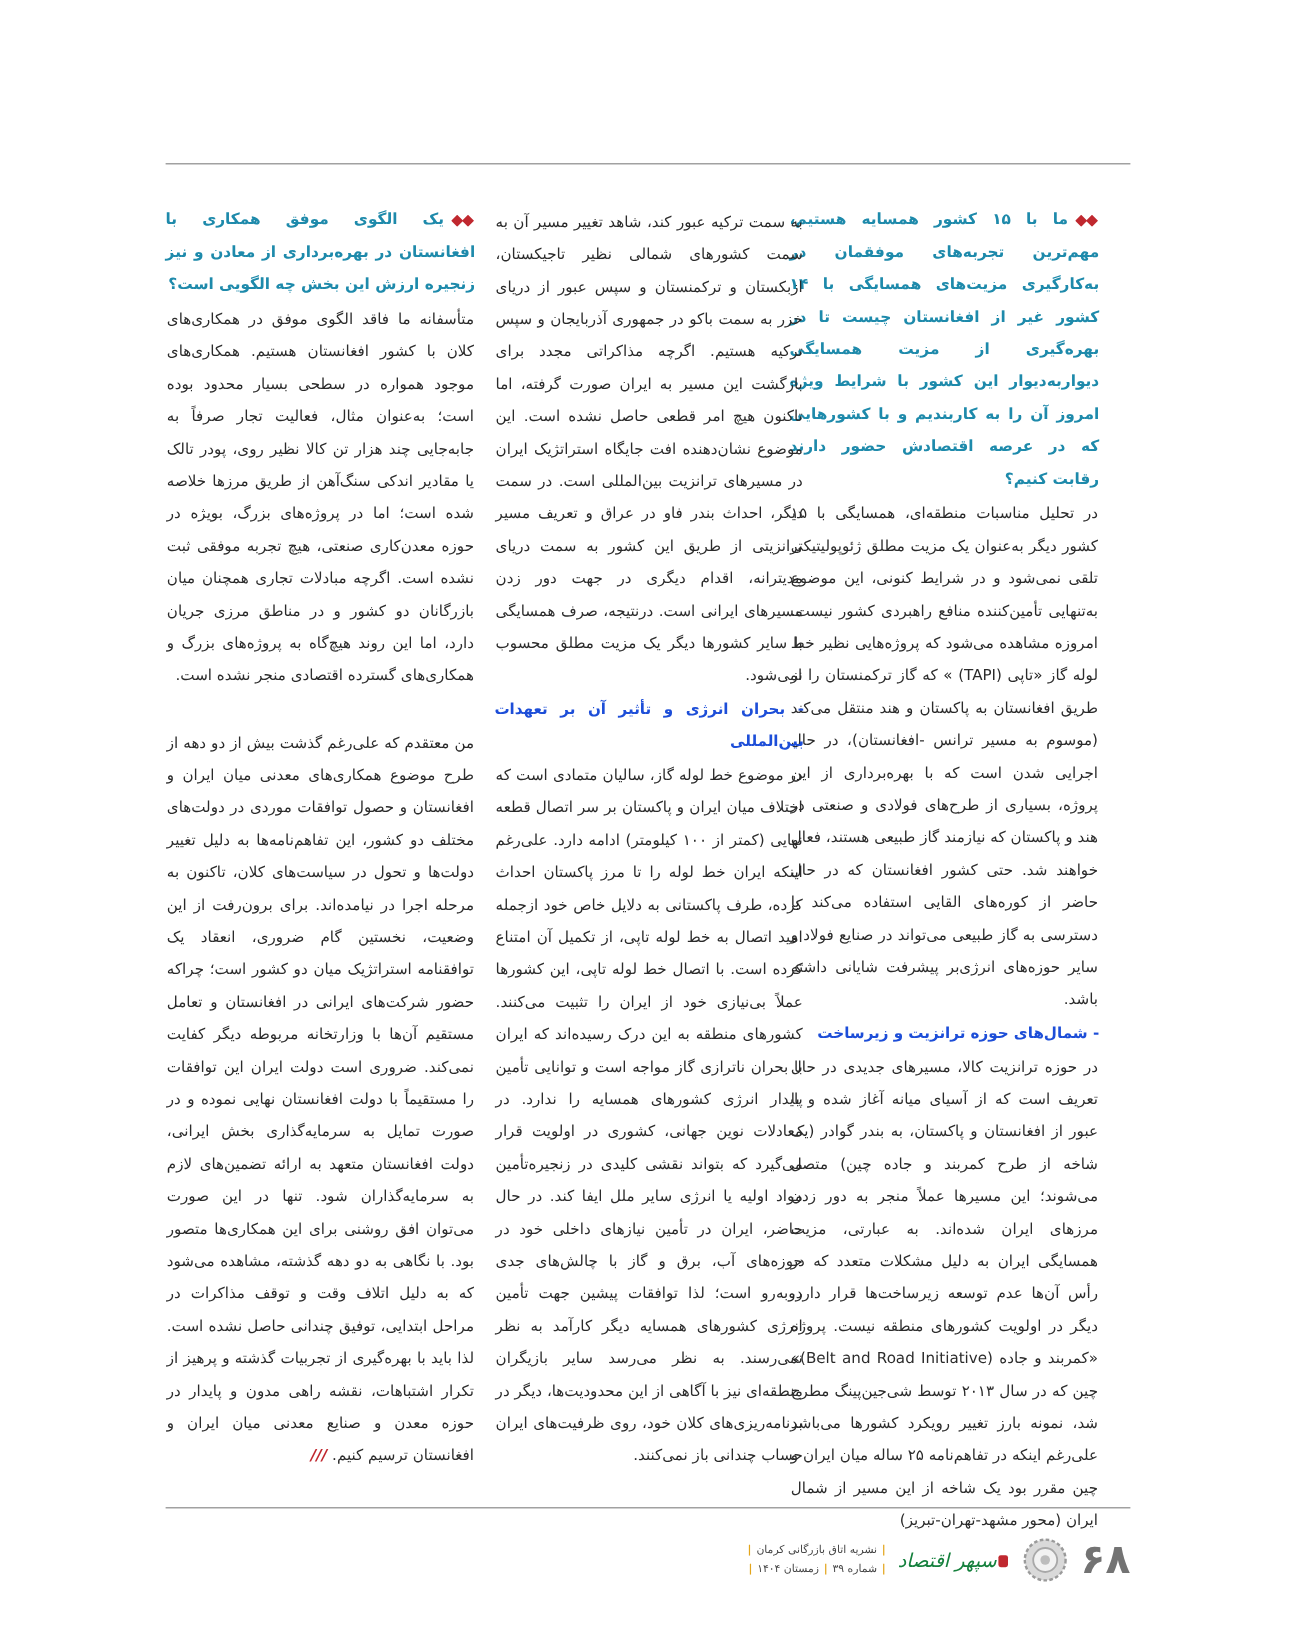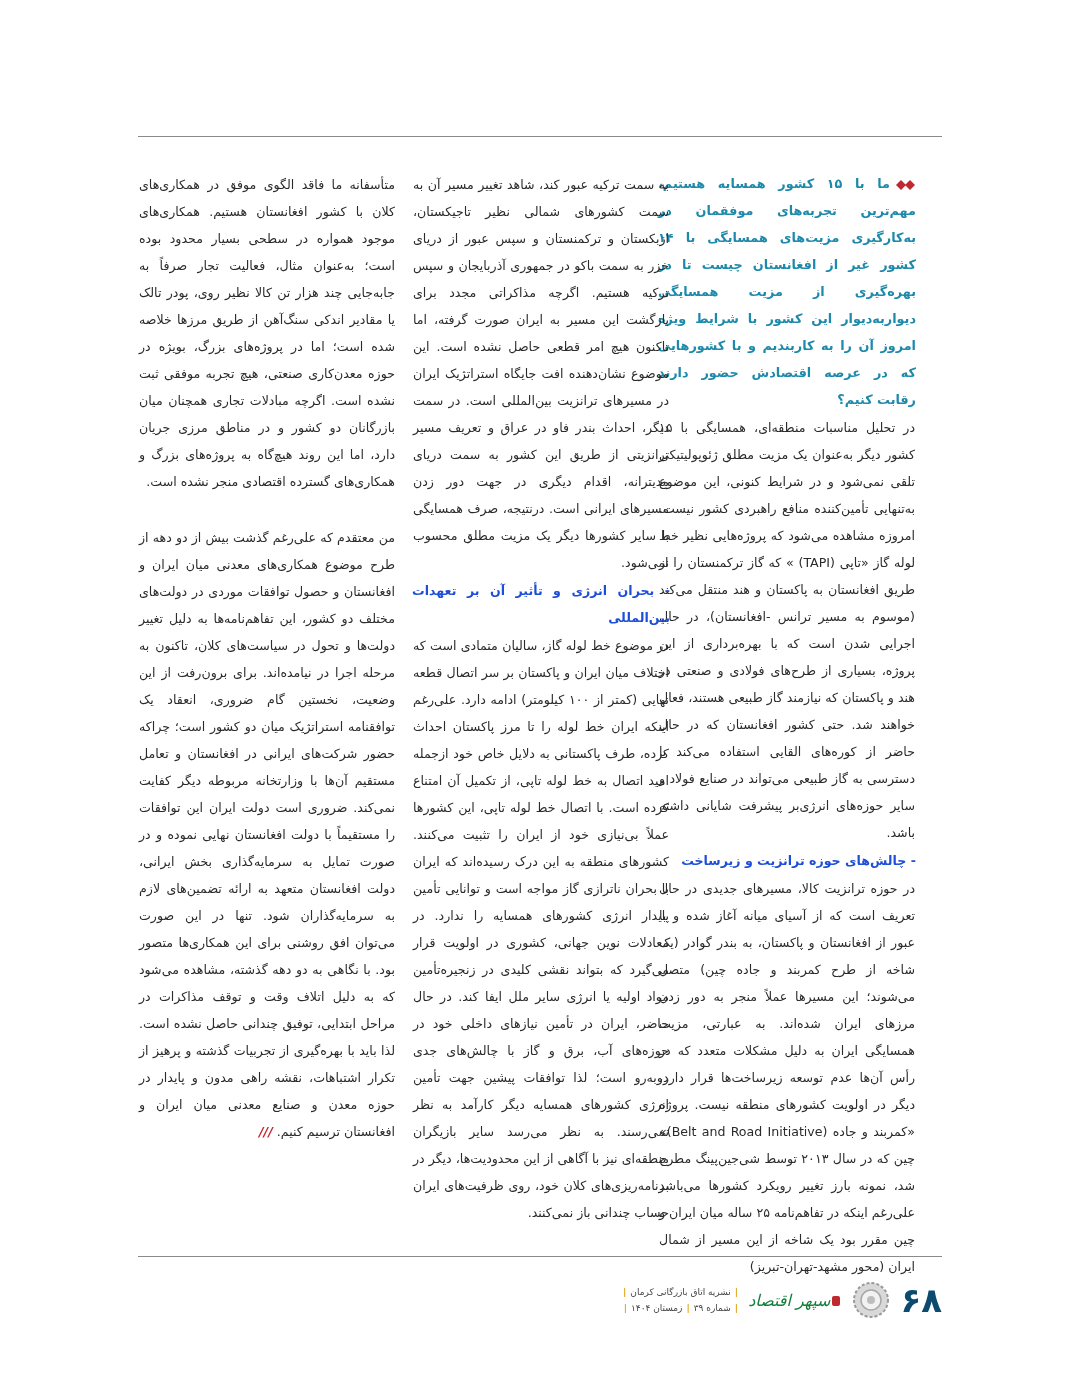--- a/index.html
+++ b/index.html
@@ -14,21 +14,21 @@
   .col-3 { left:138px; }
   .q { color:#1e8aab; font-weight:bold; font-size:12.8px; line-height:27px; margin:0; }
   .q .dia { display:inline-block; margin-left:6px; vertical-align:middle; }
   .dia svg { display:block; }
   p { margin:1px; }
   .sub { font-weight:bold; color:#1d4ed8; margin:0; }
   .gap { height:27px; }
   .endmark { color:#c0282f; font-weight:bold; font-style:italic; }
   .footer { position:absolute; top:1275px; right:138px; height:50px; direction:rtl;
             display:flex; align-items:center; gap:10px; }
-  .page-num { font-size:34px; font-weight:bold; color:#0c4a6e; font-family:"DejaVu Sans", sans-serif; }
+  .page-num { font-size:34px; font-weight:bold; color:#737373; font-family:"DejaVu Sans", sans-serif; }
   .emblem { width:38px; height:38px; }
   .footer-text { display:flex; flex-direction:column; font-size:9px; color:#444; line-height:16px; }
   .footer-text .row1 { display:flex; align-items:center; gap:4px; }
   .bar { color:#e3a51c; font-weight:bold; }
   .logo-text { font-size:16px; color:#15803d; font-style:italic; letter-spacing:1px; }
   .logo-mark { display:inline-block; width:8px; height:10px; background:#c0282f; border-radius:2px; margin:0 2px; }
 </style>
 </head>
 <body>
 
@@ -37,31 +37,39 @@
 <div class="col col-1">
   <p class="q">
     <span class="dia">
       <svg width="20" height="10" viewBox="0 0 20 10">
           <path d="M5 0 L10 5 L5 10 L0 5 Z" fill="#c0282f"></path>
           <path d="M14 0 L19 5 L14 10 L9 5 Z" fill="#c0282f"></path>
         </svg>
     </span><span>ما با ۱۵ کشور همسایه هستیم، مهم‌ترین تجربه‌های موفقمان در به‌کارگیری مزیت‌های همسایگی با ۱۴ کشور غیر از افغانستان چیست تا در بهره‌گیری از مزیت همسایگی دیواربه‌دیوار این کشور با شرایط ویژه امروز آن را به کاربندیم و با کشورهایی که در عرصه اقتصادش حضور دارند رقابت کنیم؟</span>
   </p>
   <p>در تحلیل مناسبات منطقه‌ای، همسایگی با ۱۵ کشور دیگر به‌عنوان یک مزیت مطلق ژئوپولیتیکی تلقی نمی‌شود و در شرایط کنونی، این موضوع به‌تنهایی تأمین‌کننده منافع راهبردی کشور نیست. امروزه مشاهده می‌شود که پروژه‌هایی نظیر خط لوله گاز «تاپی (TAPI) » که گاز ترکمنستان را از طریق افغانستان به پاکستان و هند منتقل می‌کند (موسوم به مسیر ترانس -افغانستان)، در حال اجرایی شدن است که با بهره‌برداری از این پروژه، بسیاری از طرح‌های فولادی و صنعتی در هند و پاکستان که نیازمند گاز طبیعی هستند، فعال خواهند شد. حتی کشور افغانستان که در حال حاضر از کوره‌های القایی استفاده می‌کند با دسترسی به گاز طبیعی می‌تواند در صنایع فولاد و سایر حوزه‌های انرژی‌بر پیشرفت شایانی داشته باشد.</p>
-  <p class="sub">- چالش‌های حوزه ترانزیت و زیرساخت</p>
+  <p class="sub">- شمال‌های حوزه ترانزیت و زیرساخت</p>
   <p>در حوزه ترانزیت کالا، مسیرهای جدیدی در حال تعریف است که از آسیای میانه آغاز شده و با عبور از افغانستان و پاکستان، به بندر گوادر (یک شاخه از طرح کمربند و جاده چین) متصل می‌شوند؛ این مسیرها عملاً منجر به دور زدن مرزهای ایران شده‌اند. به عبارتی، مزیت همسایگی ایران به دلیل مشکلات متعدد که در رأس آن‌ها عدم توسعه زیرساخت‌ها قرار دارد، دیگر در اولویت کشورهای منطقه نیست. پروژه «کمربند و جاده (Belt and Road Initiative)» چین که در سال ۲۰۱۳ توسط شی‌جین‌پینگ مطرح شد، نمونه بارز تغییر رویکرد کشورها می‌باشد علی‌رغم اینکه در تفاهم‌نامه ۲۵ ساله میان ایران و چین مقرر بود یک شاخه از این مسیر از شمال ایران (محور مشهد-تهران-تبریز)</p>
 </div>
 
 <div class="col col-2">
   <p>به سمت ترکیه عبور کند، شاهد تغییر مسیر آن به سمت کشورهای شمالی نظیر تاجیکستان، ازبکستان و ترکمنستان و سپس عبور از دریای خزر به سمت باکو در جمهوری آذربایجان و سپس ترکیه هستیم. اگرچه مذاکراتی مجدد برای بازگشت این مسیر به ایران صورت گرفته، اما تاکنون هیچ امر قطعی حاصل نشده است. این موضوع نشان‌دهنده افت جایگاه استراتژیک ایران در مسیرهای ترانزیت بین‌المللی است. در سمت دیگر، احداث بندر فاو در عراق و تعریف مسیر ترانزیتی از طریق این کشور به سمت دریای مدیترانه، اقدام دیگری در جهت دور زدن مسیرهای ایرانی است. درنتیجه، صرف همسایگی با سایر کشورها دیگر یک مزیت مطلق محسوب نمی‌شود.</p>
   <p class="sub">- بحران انرژی و تأثیر آن بر تعهدات بین‌المللی</p>
   <p>در موضوع خط لوله گاز، سالیان متمادی است که اختلاف میان ایران و پاکستان بر سر اتصال قطعه نهایی (کمتر از ۱۰۰ کیلومتر) ادامه دارد. علی‌رغم اینکه ایران خط لوله را تا مرز پاکستان احداث کرده، طرف پاکستانی به دلایل خاص خود ازجمله امید اتصال به خط لوله تاپی، از تکمیل آن امتناع کرده است. با اتصال خط لوله تاپی، این کشورها عملاً بی‌نیازی خود از ایران را تثبیت می‌کنند. کشورهای منطقه به این درک رسیده‌اند که ایران با بحران ناترازی گاز مواجه است و توانایی تأمین پایدار انرژی کشورهای همسایه را ندارد. در معادلات نوین جهانی، کشوری در اولویت قرار می‌گیرد که بتواند نقشی کلیدی در زنجیره‌تأمین مواد اولیه یا انرژی سایر ملل ایفا کند. در حال حاضر، ایران در تأمین نیازهای داخلی خود در حوزه‌های آب، برق و گاز با چالش‌های جدی روبه‌رو است؛ لذا توافقات پیشین جهت تأمین انرژی کشورهای همسایه دیگر کارآمد به نظر نمی‌رسند. به نظر می‌رسد سایر بازیگران منطقه‌ای نیز با آگاهی از این محدودیت‌ها، دیگر در برنامه‌ریزی‌های کلان خود، روی ظرفیت‌های ایران حساب چندانی باز نمی‌کنند.</p>
 </div>
 
 <div class="col col-3">
+  <p class="q">
+    <span class="dia">
+      <svg width="20" height="10" viewBox="0 0 20 10">
+          <path d="M5 0 L10 5 L5 10 L0 5 Z" fill="#c0282f"></path>
+          <path d="M14 0 L19 5 L14 10 L9 5 Z" fill="#c0282f"></path>
+        </svg>
+    </span><span>یک الگوی موفق همکاری با افغانستان در بهره‌برداری از معادن و نیز زنجیره ارزش این بخش چه الگویی است؟</span>
+  </p>
   <p>متأسفانه ما فاقد الگوی موفق در همکاری‌های کلان با کشور افغانستان هستیم. همکاری‌های موجود همواره در سطحی بسیار محدود بوده است؛ به‌عنوان مثال، فعالیت تجار صرفاً به جابه‌جایی چند هزار تن کالا نظیر روی، پودر تالک یا مقادیر اندکی سنگ‌آهن از طریق مرزها خلاصه شده است؛ اما در پروژه‌های بزرگ، بویژه در حوزه معدن‌کاری صنعتی، هیچ تجربه موفقی ثبت نشده است. اگرچه مبادلات تجاری همچنان میان بازرگانان دو کشور و در مناطق مرزی جریان دارد، اما این روند هیچ‌گاه به پروژه‌های بزرگ و همکاری‌های گسترده اقتصادی منجر نشده است.</p>
   <div class="gap"></div>
   <p><span>من معتقدم که علی‌رغم گذشت بیش از دو دهه از طرح موضوع همکاری‌های معدنی میان ایران و افغانستان و حصول توافقات موردی در دولت‌های مختلف دو کشور، این تفاهم‌نامه‌ها به دلیل تغییر دولت‌ها و تحول در سیاست‌های کلان، تاکنون به مرحله اجرا در نیامده‌اند. برای برون‌رفت از این وضعیت، نخستین گام ضروری، انعقاد یک توافقنامه استراتژیک میان دو کشور است؛ چراکه حضور شرکت‌های ایرانی در افغانستان و تعامل مستقیم آن‌ها با وزارتخانه مربوطه دیگر کفایت نمی‌کند. ضروری است دولت ایران این توافقات را مستقیماً با دولت افغانستان نهایی نموده و در صورت تمایل به سرمایه‌گذاری بخش ایرانی، دولت افغانستان متعهد به ارائه تضمین‌های لازم به سرمایه‌گذاران شود. تنها در این صورت می‌توان افق روشنی برای این همکاری‌ها متصور بود. با نگاهی به دو دهه گذشته، مشاهده می‌شود که به دلیل اتلاف وقت و توقف مذاکرات در مراحل ابتدایی، توفیق چندانی حاصل نشده است. لذا باید با بهره‌گیری از تجربیات گذشته و پرهیز از تکرار اشتباهات، نقشه راهی مدون و پایدار در حوزه معدن و صنایع معدنی میان ایران و افغانستان ترسیم کنیم.</span> <span class="endmark">///</span></p>
 </div>
 
 <div class="bottom-rule"></div>
 
 <div class="footer">
   <span class="page-num">۶۸</span>
   <span class="emblem">

